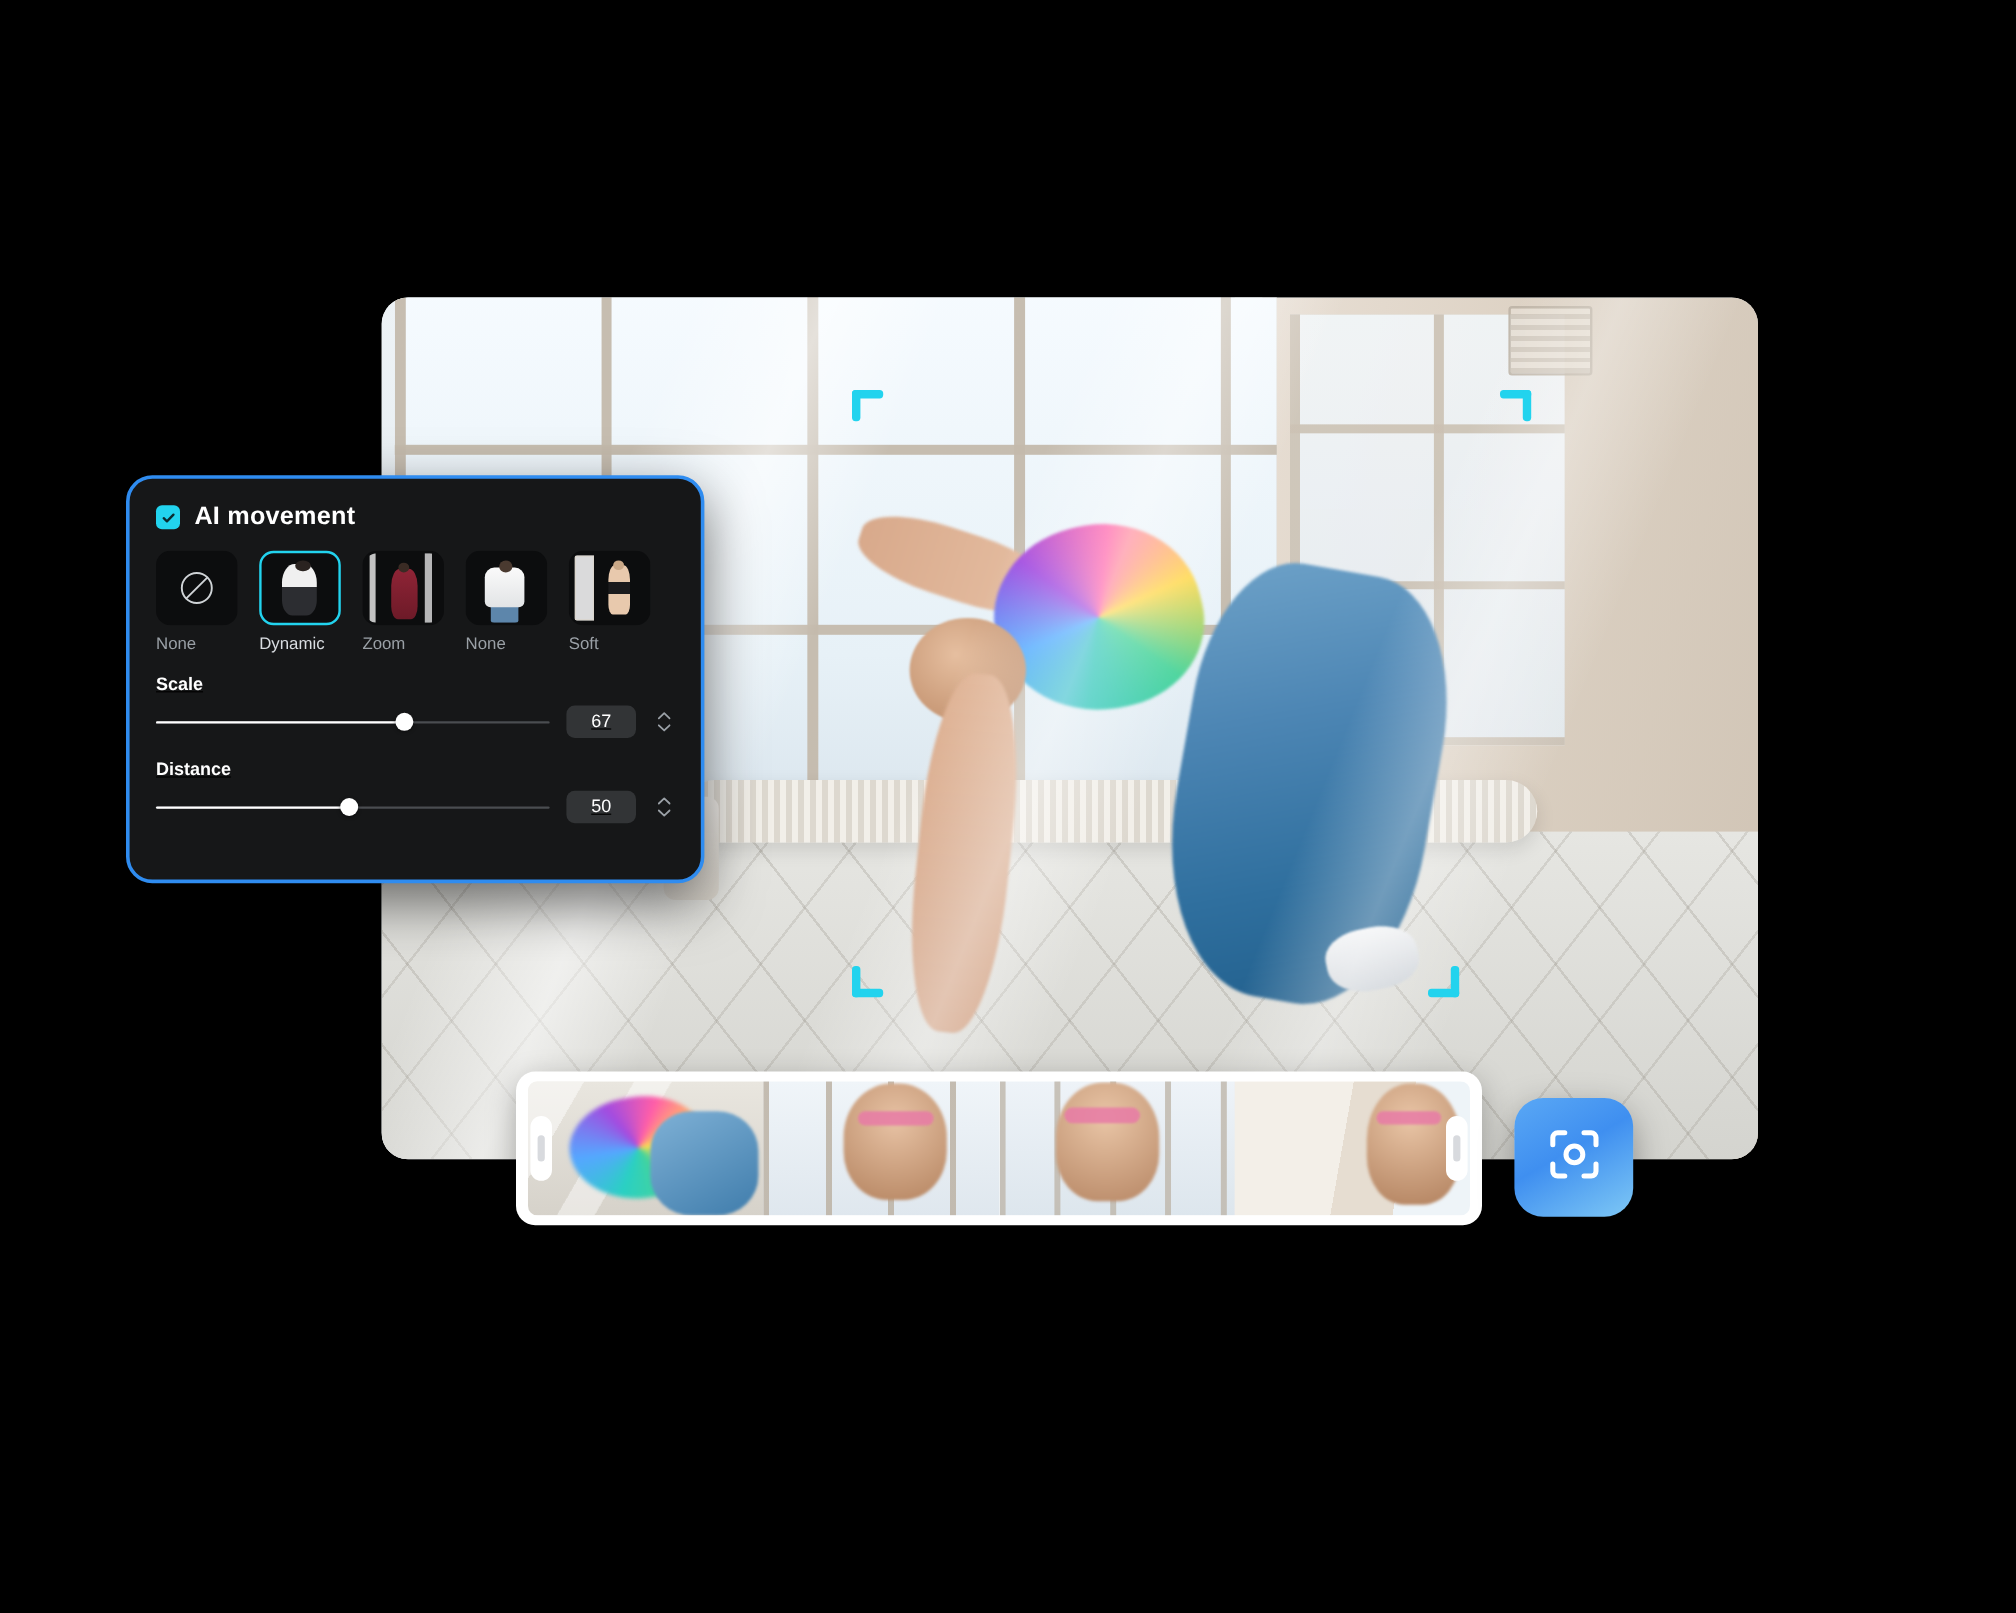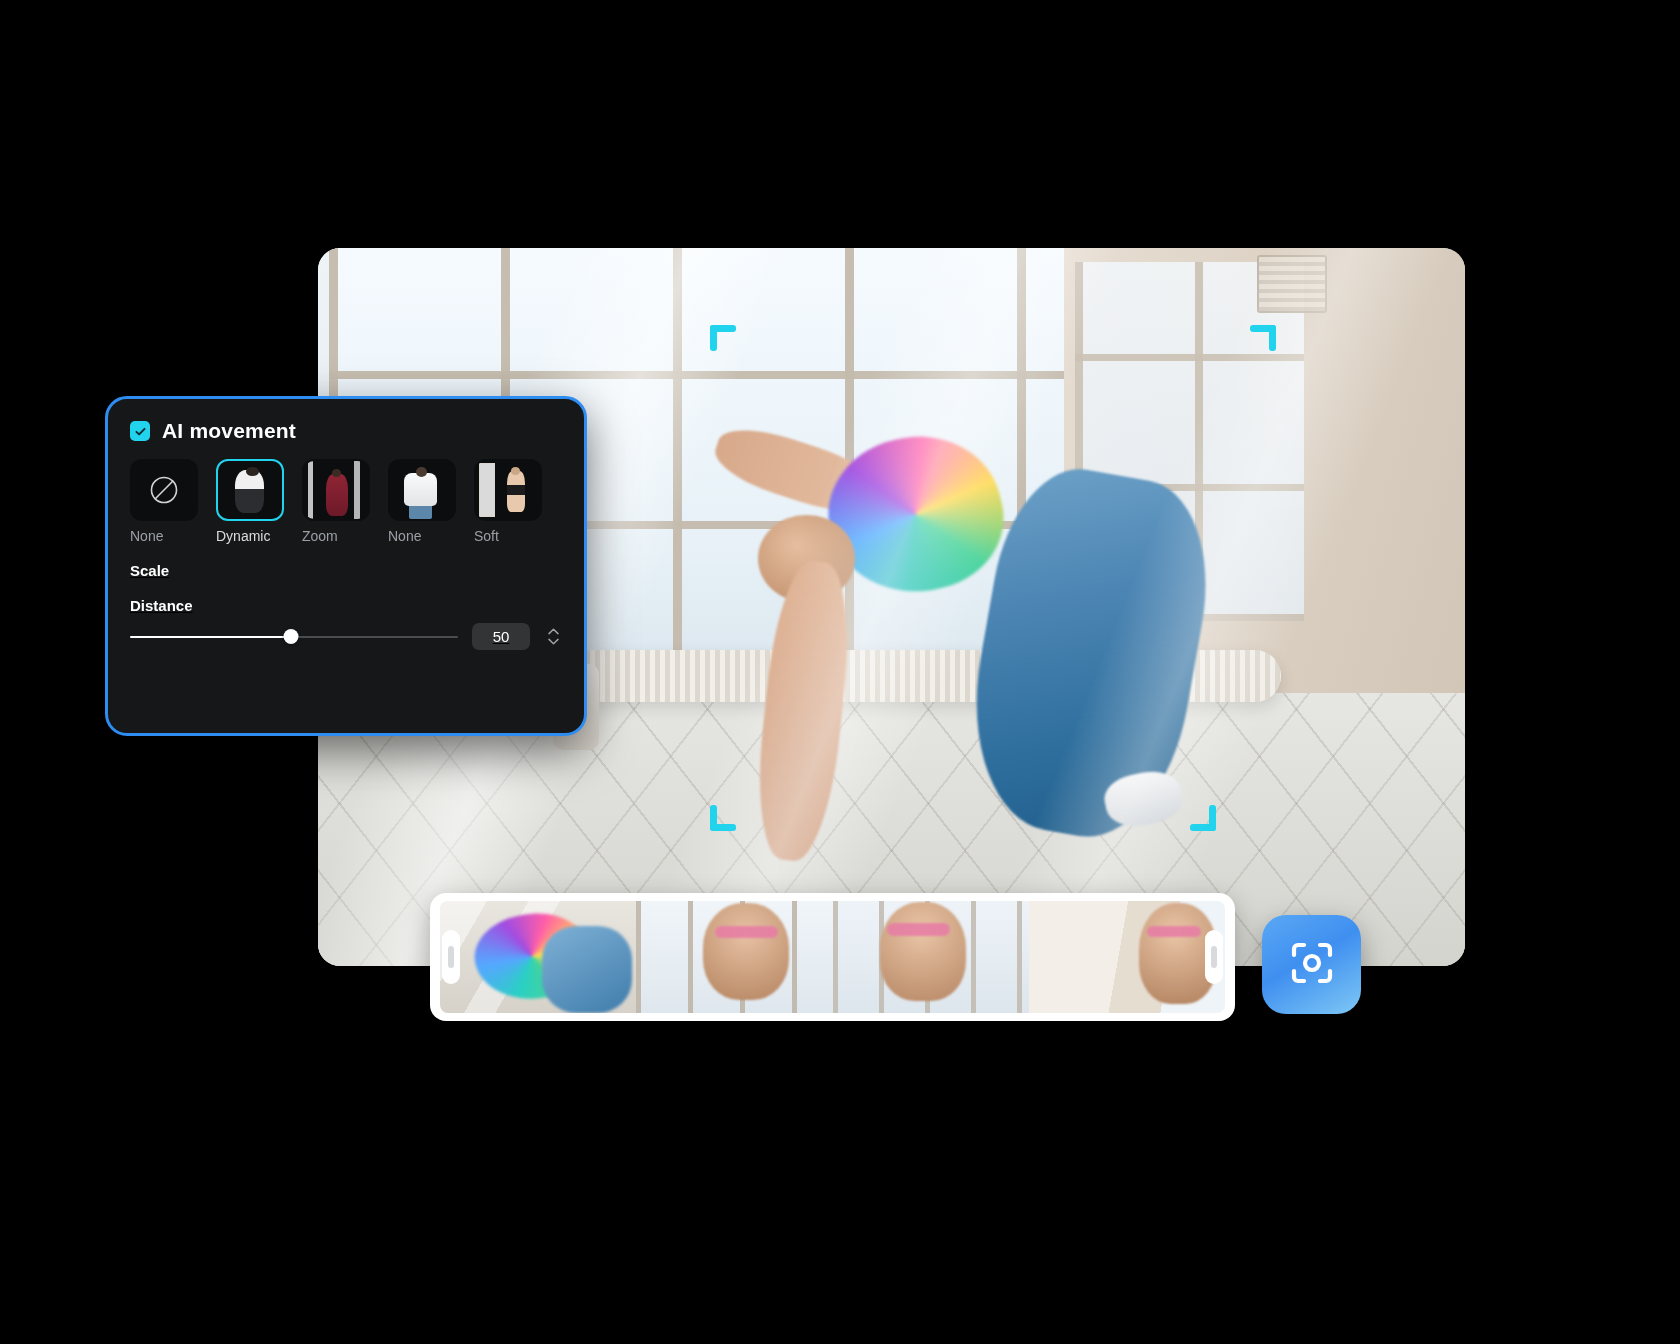--- a/index.html
+++ b/index.html
@@ -407,20 +407,36 @@
             <div class="fig"></div>
             <div class="head"></div>
         </div>
         <span class="label">Soft</span>
       </div>
 
     </div>
 
     <div class="slider-row">
       <div class="slider-label">Scale</div>
+      <div class="slider-line">
+        <div class="track-wrap">
+          <div class="track"></div>
+          <div class="track-fill" style="width:63%"></div>
+          <div class="thumb-dot" style="left:63%"></div>
+        </div>
+        <div class="num-box">67</div>
+        <div class="spinner">
+          <svg viewBox="0 0 11 7" fill="none" xmlns="http://www.w3.org/2000/svg">
+              <path d="M1 5.6 5.5 1.3 10 5.6" stroke="#9aa0a6" stroke-width="1.5" stroke-linecap="round" stroke-linejoin="round"></path>
+            </svg>
+          <svg viewBox="0 0 11 7" fill="none" xmlns="http://www.w3.org/2000/svg">
+              <path d="M1 1.4 5.5 5.7 10 1.4" stroke="#9aa0a6" stroke-width="1.5" stroke-linecap="round" stroke-linejoin="round"></path>
+            </svg>
+        </div>
+      </div>
     </div>
 
     <div class="slider-row">
       <div class="slider-label">Distance</div>
       <div class="slider-line">
         <div class="track-wrap">
           <div class="track"></div>
           <div class="track-fill" style="width:49%"></div>
           <div class="thumb-dot" style="left:49%"></div>
         </div>

